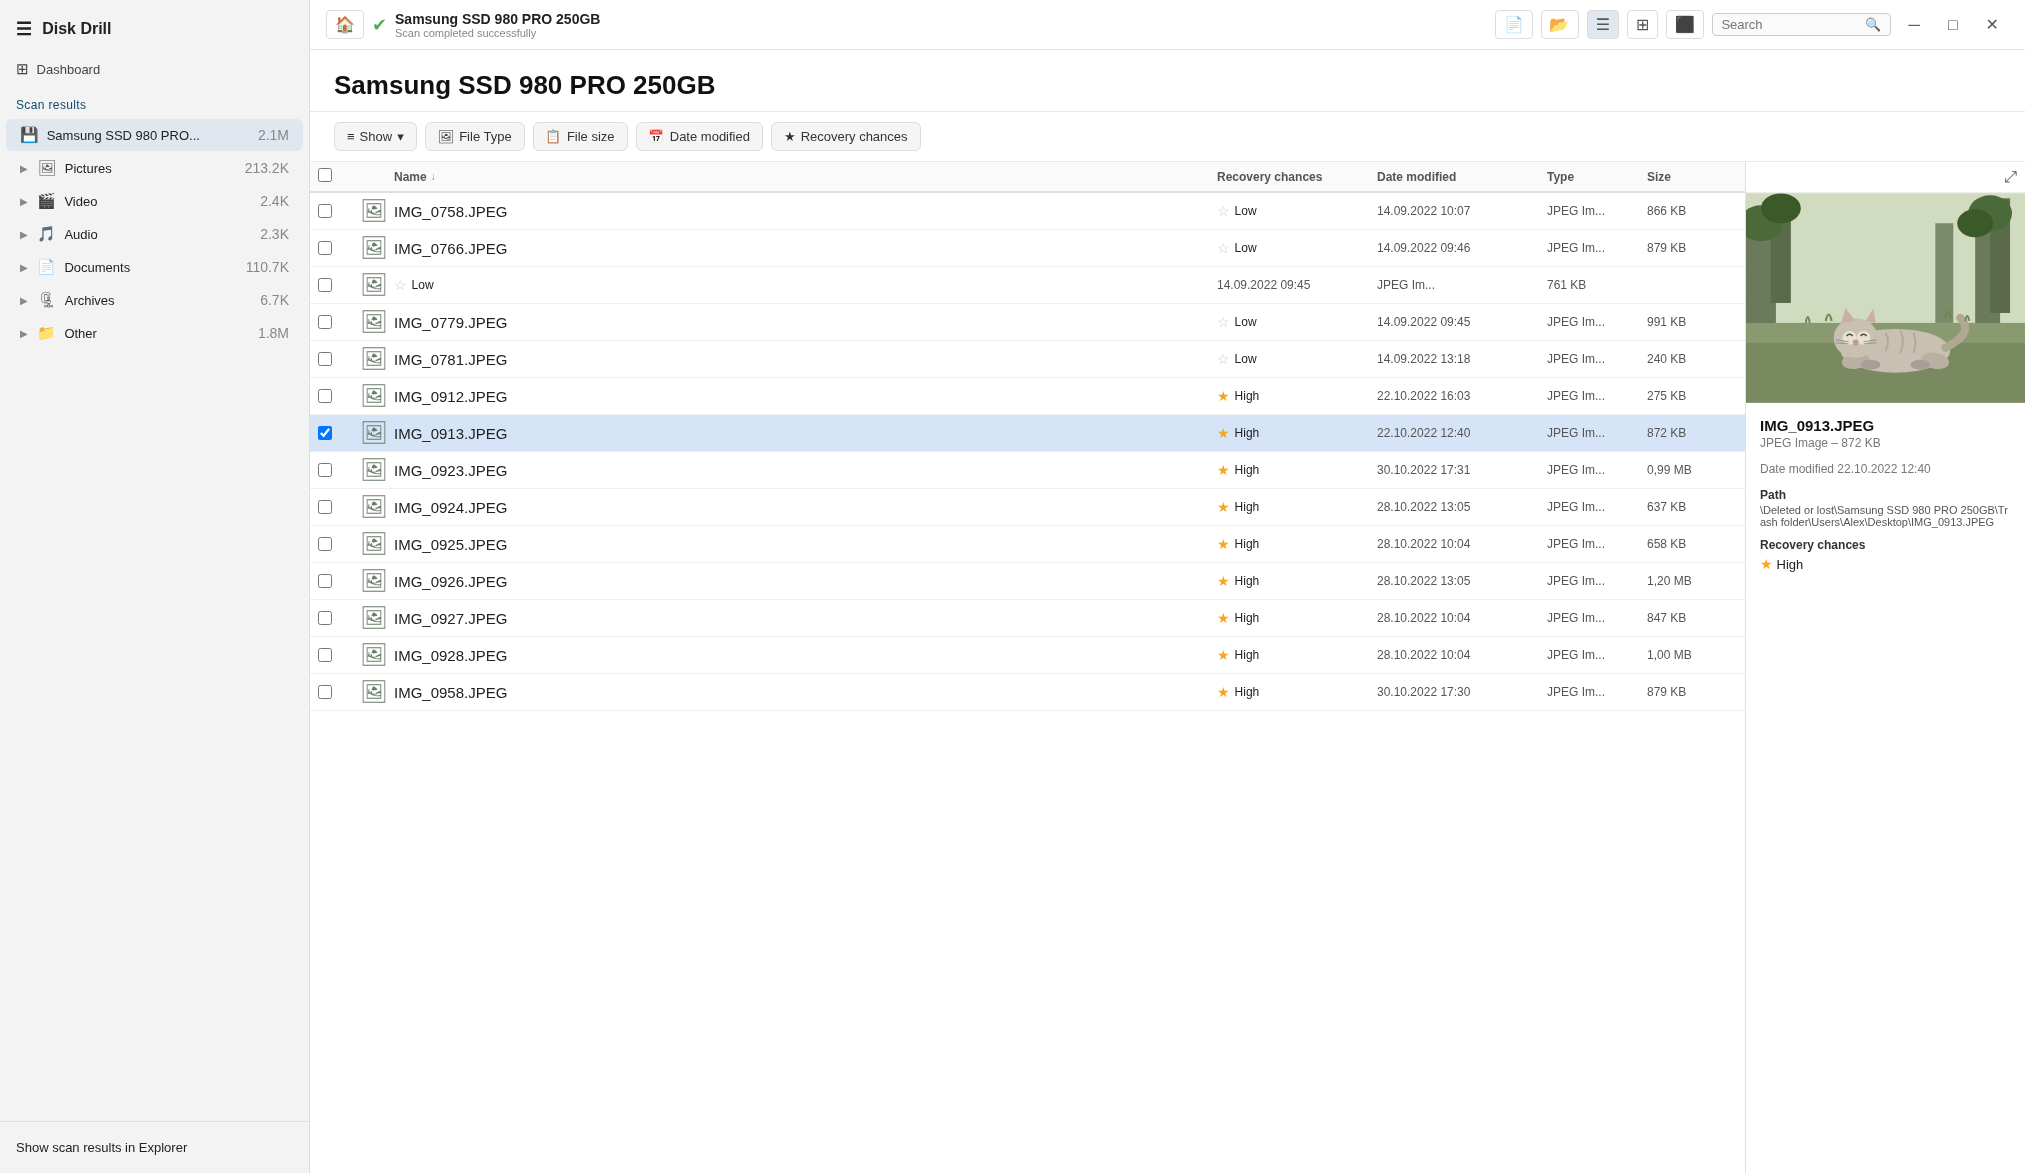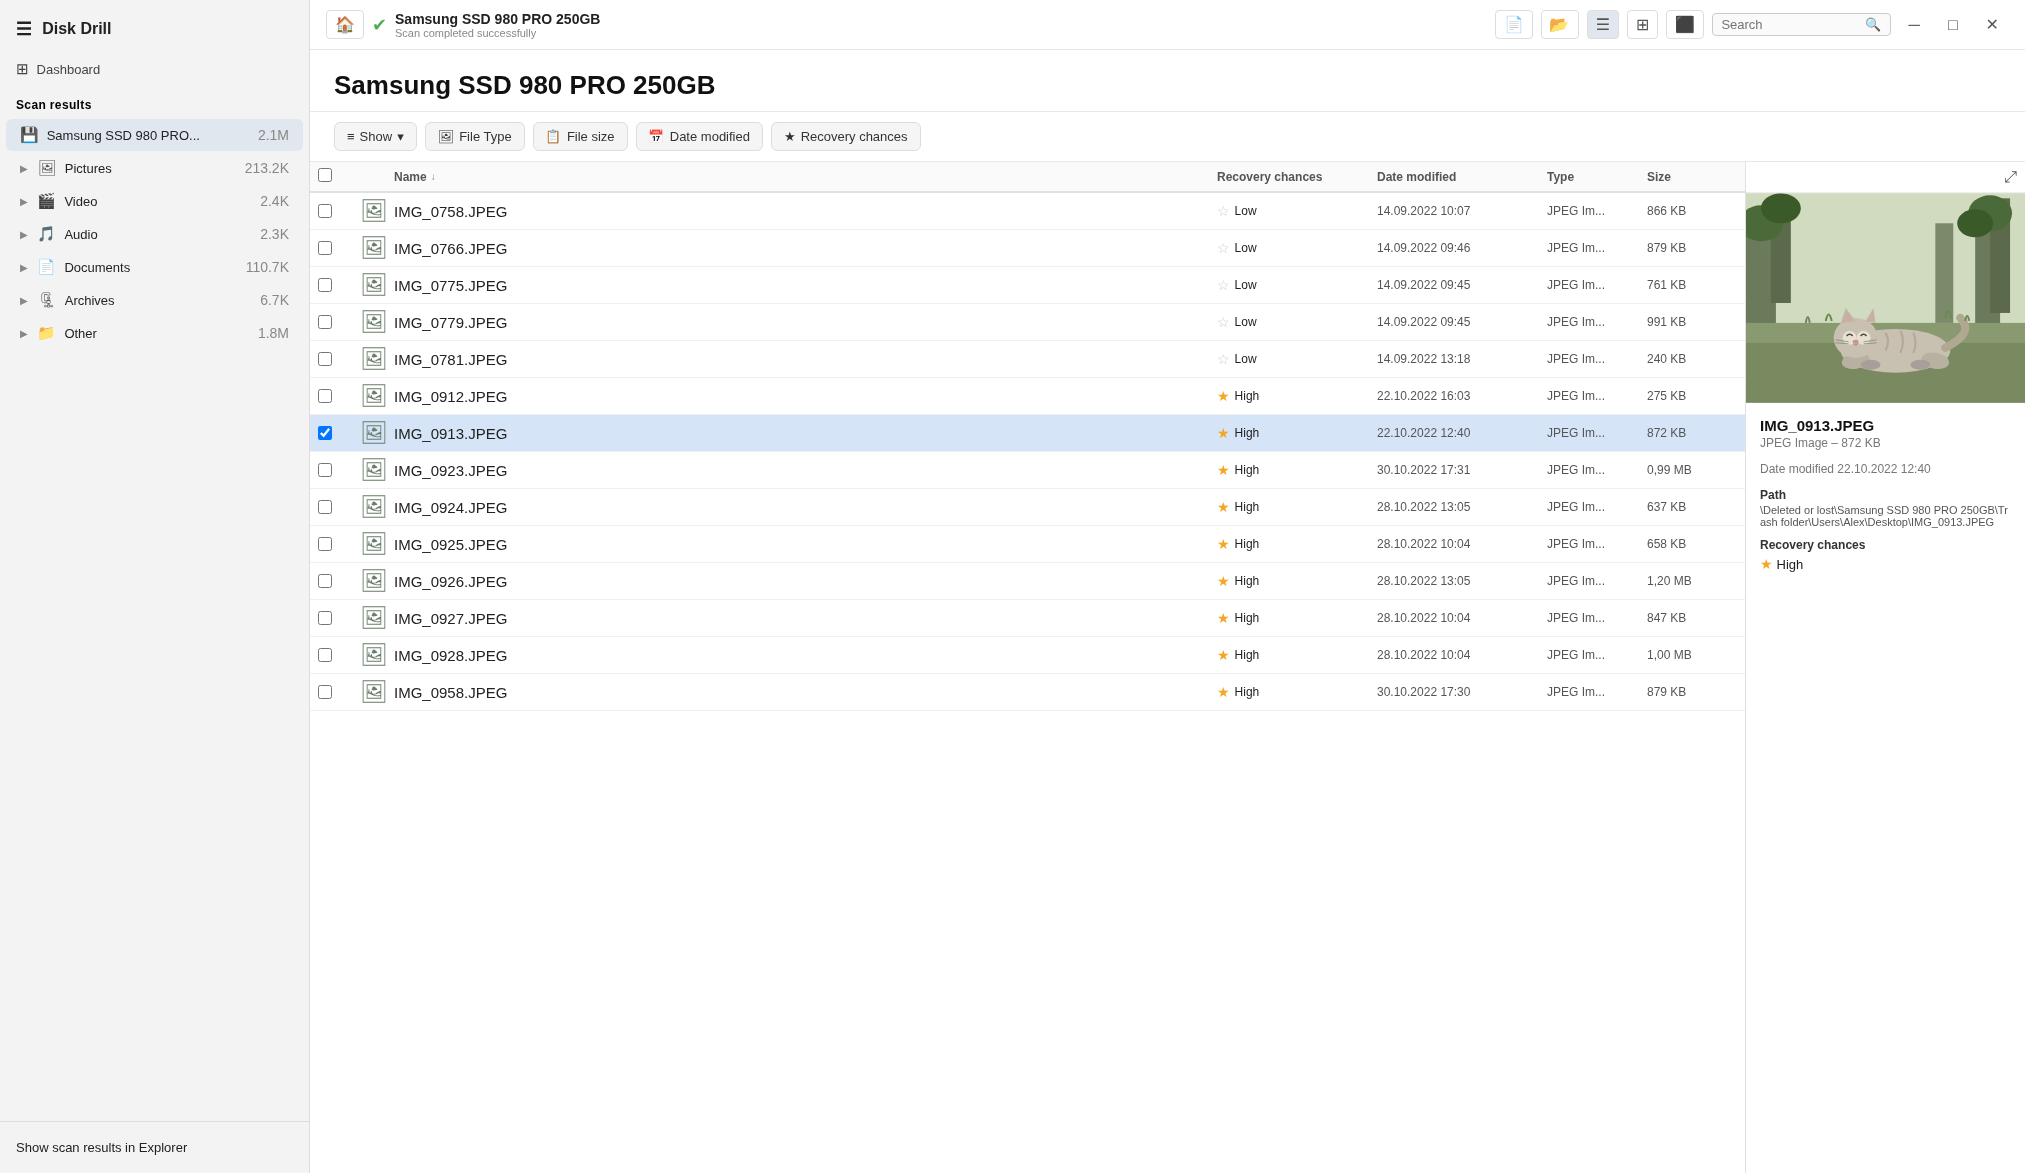--- a/index.html
+++ b/index.html
@@ -33,22 +33,22 @@
       padding: 8px 16px;
       font-size: 13px;
       cursor: pointer;
       color: #444;
     }
     .dashboard-icon { font-size: 15px; }
 
     .scan-results-label {
       padding: 12px 16px 6px 16px;
       font-size: 12px;
-      font-weight: 700;
-      color: #000000;
+      font-weight: 400;
+      color: #0c4a6e;
       letter-spacing: 0.03em;
     }
 
     .sidebar-item {
       display: flex;
       align-items: center;
       gap: 8px;
       padding: 7px 14px;
       cursor: pointer;
       border-radius: 6px;
@@ -465,21 +465,20 @@
       <div class="row-type">JPEG Im...</div>
       <div class="row-size">879 KB</div>
     </div>
           <div class="table-row">
       <div class="row-checkbox">
         <input type="checkbox" style="">
       </div>
       <div class="row-icon">
         <span class="file-icon">🖼</span>
       </div>
-      <div class="row-name">IMG_0775.JPEG</div>
       <div class="row-recovery">
         <span class="star-icon star-low">☆</span>
         <span>Low</span>
       </div>
       <div class="row-date">14.09.2022 09:45</div>
       <div class="row-type">JPEG Im...</div>
       <div class="row-size">761 KB</div>
     </div>
           <div class="table-row">
       <div class="row-checkbox">

